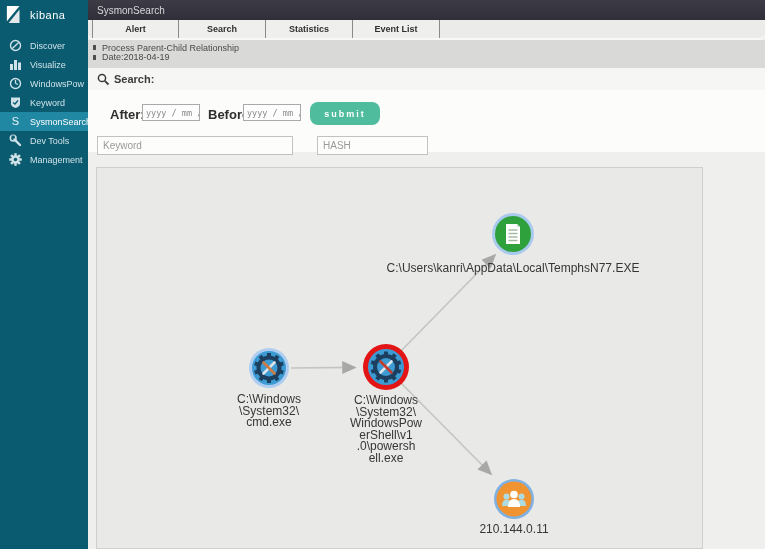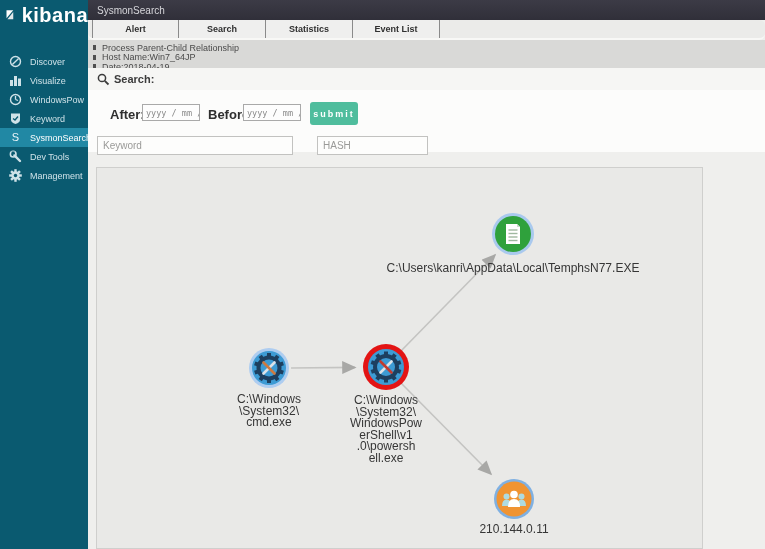--- a/index.html
+++ b/index.html
@@ -5,22 +5,22 @@
   * { margin:0; padding:0; box-sizing:border-box; }
   html,body { width:765px; height:549px; overflow:hidden; }
   body { font-family:"Liberation Sans", sans-serif; background:#efefed; }
   #app { position:relative; width:765px; height:549px; overflow:hidden; }
 
   
   .sidebar { position:absolute; left:0; top:0; width:88px; height:549px;
              background:#0a5a70; border-right:1px solid #titan; z-index:5; }
   .logo-row { display:flex; align-items:center; height:30px; padding-left:6px; }
   .logo-mark { width:18px; height:18px; margin-right:6px; }
-  .logo-text { color:#ffffff; font-size:20px; font-weight:700; letter-spacing:0.5px; }
-  .nav { margin-top:22px; }
+  .logo-text { color:#ffffff; font-size:11px; font-weight:400; letter-spacing:0.5px; }
+  .nav { margin-top:6px; }
   .nav-item { display:flex; align-items:center; height:19px; padding-left:9px;
               color:#cfe2e8; font-size:9px; cursor:pointer; }
   .nav-item .nico { width:13px; height:13px; margin-right:8px; flex:none; display:flex;
                     align-items:center; justify-content:center; }
   .nav-item.active { background:#2188a4; color:#ffffff; }
   .s-letter { color:#eaf4f8; font-size:11px; font-weight:400; line-height:13px; }
 
   
   .topbar { position:absolute; left:88px; top:0; width:677px; height:20px;
             background:linear-gradient(#3c3b46,#302f39); color:#d6d6da;
@@ -55,22 +55,22 @@
   .flabel { position:absolute; font-size:13px; font-weight:bold; color:#2f2f2f; top:5px; }
   .lbl-after { left:22px; }
   .lbl-before { left:120px; }
   .dateinput { position:absolute; top:2px; width:58px; height:17px;
                border:1px solid #a9a9a9; background:#fdfdfd;
                font-family:"DejaVu Sans Mono", monospace; font-size:8.5px;
                color:#555; padding-left:3px; }
   .dateinput::placeholder { color:#8a8a8a; }
   .date-after { left:54px; }
   .date-before { left:155px; }
-  .submit-btn { position:absolute; left:222px; top:0px; width:48px; height:23px;
-                background:#4fbd9d; border:none; border-radius:3px; color:#ffffff;
+  .submit-btn { position:absolute; left:222px; top:0px; width:70px; height:23px;
+                background:#4fbd9d; border:none; border-radius:8px; color:#ffffff;
                 font-size:9px; font-weight:bold; letter-spacing:2px; cursor:pointer; }
   .row2 { position:absolute; left:0; top:38px; width:100%; height:20px; }
   .txtinput { position:absolute; top:8px; height:19px; border:1px solid #c2c2c0;
               background:#fdfdfc; font-size:10px; color:#555; padding-left:5px; }
   .txtinput::placeholder { color:#9a9a98; }
   .kw { left:9px; width:196px; }
   .hash { left:229px; width:111px; }
 
   
   .panel { position:absolute; left:96px; top:167px; width:607px; height:382px;
@@ -200,24 +200,20 @@
       </div>
     <div class="tab">
         <span>Event List</span>
       </div>
   </div>
 
   <div class="infoband">
     <div class="infoline">
       <span class="bullet"></span>
       <span>Process Parent-Child Relationship</span>
-    </div>
-    <div class="infoline">
-      <span class="bullet"></span>
-      <span>Host Name:Win7_64JP</span>
     </div>
     <div class="infoline">
       <span class="bullet"></span>
       <span>Date:2018-04-19</span>
     </div>
   </div>
 
   <div class="searchband">
     <svg class="mag" viewBox="0 0 13 13">
       <circle cx="5" cy="5" r="3.6" fill="none" stroke="#3b3b3b" stroke-width="1.5"></circle>

